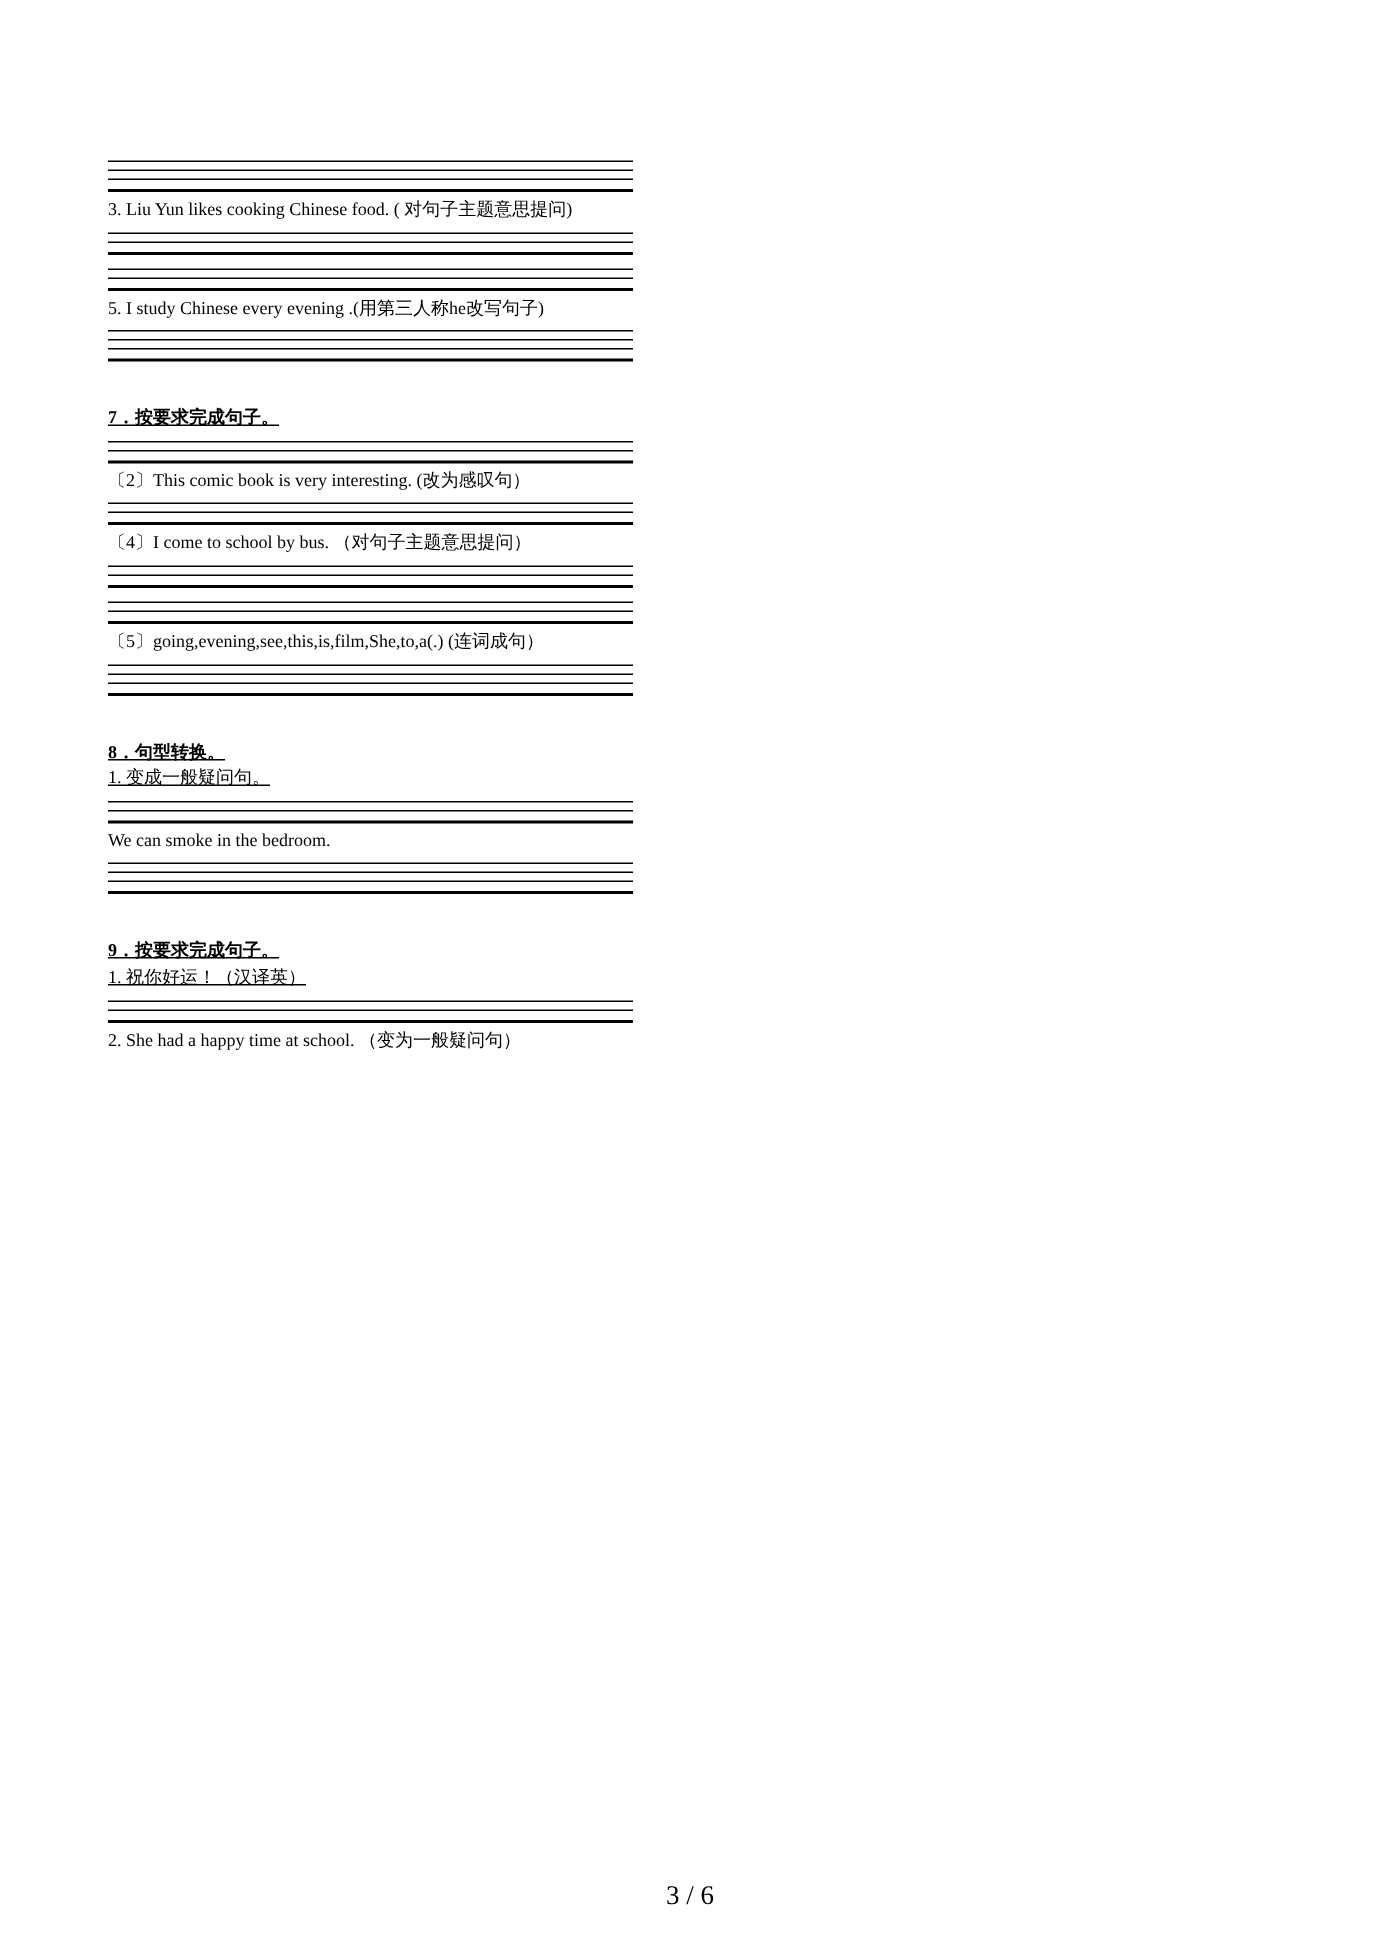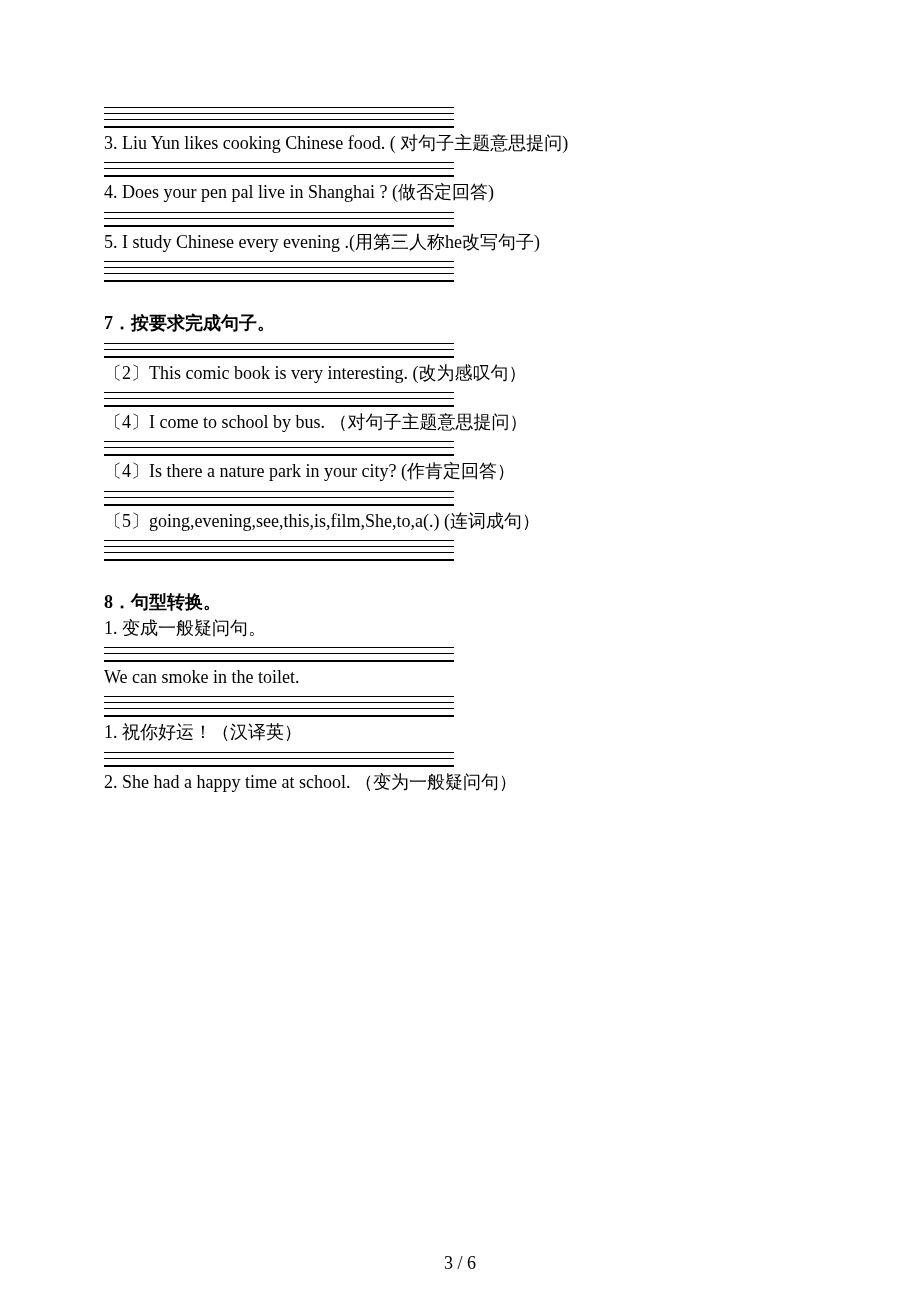--- a/index.html
+++ b/index.html
@@ -5,23 +5,23 @@
   body {
     margin: 0;
     padding: 0;
     background: #fff;
     font-family: "Times New Roman", "SimSun", serif;
     width: 920px;
     height: 1302px;
     position: relative;
   }
   .page {
-    padding: 100px 140px 0 104px;
+    padding: 100px 140px 0 72px;
     color: #000;
-    font-size: 18px;
+    font-size: 12px;
     line-height: 1.3;
   }
   .answer-lines {
     margin: 2px 0 4px 0;
   }
   .answer-line {
     border-bottom: 1px solid #000;
     height: 5px;
     width: 350px;
     margin: 0;
@@ -43,42 +43,41 @@
     margin: 2px 0;
   }
   .footer {
     position: absolute;
     bottom: 28px;
     left: 0;
     width: 920px;
     text-align: center;
     font-size: 18px;
   }
-  .cn { font-family: "SimSun", serif; }
+  .cn { font-family: "SimSun", serif; text-decoration: underline; }
 </style>
 </head>
 <body>
 
 <div class="page">
 
   <div class="answer-lines">
     <div class="answer-line"></div>
     <div class="answer-line"></div>
     <div class="answer-line"></div>
     <div class="answer-line thick"></div>
   </div>
 
   <div class="q-text">3. Liu Yun likes cooking Chinese food. ( 对句子主题意思提问)</div>
   <div class="answer-lines">
     <div class="answer-line"></div>
     <div class="answer-line"></div>
     <div class="answer-line thick"></div>
   </div>
 
-  <div class="q-text">4. Does your pen pal live in Shanghai ? (做否定回答)</div>
   <div class="answer-lines">
     <div class="answer-line"></div>
     <div class="answer-line"></div>
     <div class="answer-line thick"></div>
   </div>
 
   <div class="q-text">5. I study Chinese every evening .(用第三人称he改写句子)</div>
   <div class="answer-lines">
     <div class="answer-line"></div>
     <div class="answer-line"></div>
@@ -101,21 +100,20 @@
     <div class="answer-line thick"></div>
   </div>
 
   <div class="q-text">〔4〕I come to school by bus. （对句子主题意思提问）</div>
   <div class="answer-lines">
     <div class="answer-line"></div>
     <div class="answer-line"></div>
     <div class="answer-line thick"></div>
   </div>
 
-  <div class="q-text">〔4〕Is there a nature park in your city?  (作肯定回答）</div>
   <div class="answer-lines">
     <div class="answer-line"></div>
     <div class="answer-line"></div>
     <div class="answer-line thick"></div>
   </div>
 
   <div class="q-text">〔5〕going,evening,see,this,is,film,She,to,a(.)  (连词成句）</div>
   <div class="answer-lines">
     <div class="answer-line"></div>
     <div class="answer-line"></div>
@@ -123,28 +121,29 @@
     <div class="answer-line thick"></div>
   </div>
 
   <div class="section-head cn">8．句型转换。</div>
   <div class="plain cn">1. 变成一般疑问句。</div>
   <div class="answer-lines">
     <div class="answer-line"></div>
     <div class="answer-line"></div>
     <div class="answer-line thick"></div>
   </div>
-  <div class="plain">We can smoke in the toilet.</div>
+  <div class="plain">We can smoke in the bedroom.</div>
   <div class="answer-lines">
     <div class="answer-line"></div>
     <div class="answer-line"></div>
     <div class="answer-line"></div>
     <div class="answer-line thick"></div>
   </div>
 
+  <div class="section-head cn">9．按要求完成句子。</div>
   <div class="plain cn">1. 祝你好运！（汉译英）</div>
   <div class="answer-lines">
     <div class="answer-line"></div>
     <div class="answer-line"></div>
     <div class="answer-line thick"></div>
   </div>
   <div class="plain">2. She had a happy time at school. （变为一般疑问句）</div>
 
 </div>
 

